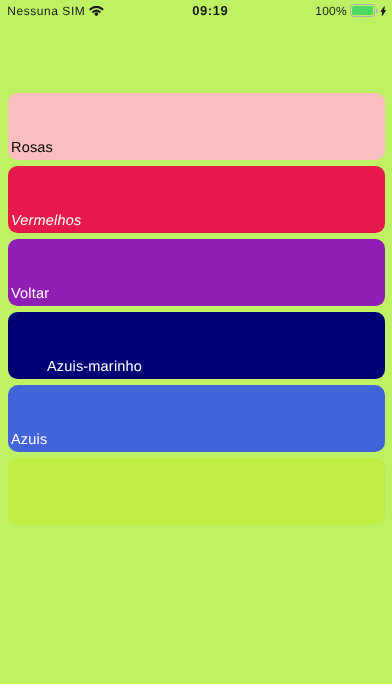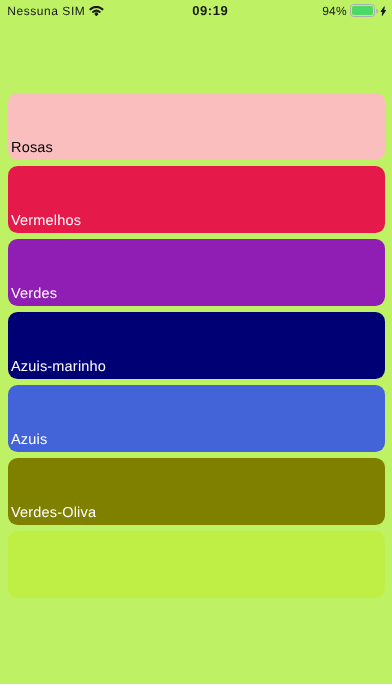--- a/index.html
+++ b/index.html
@@ -175,51 +175,48 @@
             <path d="M3.95 6.05A5.5 5.5 0 0 1 10.85 6.05" stroke-width="2.0"></path>
           </g>
           <path d="M5.45 8.25a1.75 1.75 0 0 1 3.9 0l-1.4 1.7a0.62 0.62 0 0 1-1.15 0Z" fill="#1a1a1a"></path>
         </svg>
       </span>
     </div>
 
     <div class="sb-time">09:19</div>
 
     <div class="sb-right">
-      <span class="sb-batt-pct">94%</span>
+      <span class="sb-batt-pct">100%</span>
       <span class="batt">
         <span class="batt-fill"></span>
       </span>
       <span class="batt-nub"></span>
       <span class="bolt-icon">
         <svg width="6" height="10" viewBox="0 0 60 100">
             <path d="M42 3 7 53c-1.7 2.5 0 5.9 3.1 5.9h12.6L17.2 94c-.6 4 4.8 6.1 7.2 2.7l34.2-50.3c1.7-2.5 0-5.9-3.1-5.9H42.9L47.8 7.5C48.8 3.4 44.4-.4 42 3Z" fill="#1a1a1a"></path>
           </svg>
       </span>
     </div>
   </div>
 
 
   <div class="list">
       <div class="card" style="background: rgb(250, 190, 190);">
         <span class="card-label" style="color: rgb(0, 0, 0);">Rosas</span>
       </div>
       <div class="card" style="background: rgb(230, 25, 75);">
-        <span class="card-label" style="color: rgb(255, 255, 255);">Vermelhos</span>
+        <span class="card-label" style="color: rgb(255, 255, 255); font-style: italic;">Vermelhos</span>
       </div>
       <div class="card" style="background: rgb(145, 30, 180);">
-        <span class="card-label" style="color: rgb(255, 255, 255);">Verdes</span>
+        <span class="card-label" style="color: rgb(255, 255, 255);">Voltar</span>
       </div>
       <div class="card" style="background: rgb(0, 0, 117);">
-        <span class="card-label" style="color: rgb(255, 255, 255);">Azuis-marinho</span>
-      </div>
-      <div class="card" style="background: rgb(67, 99, 216);">
+        <span class="card-label" style="color: rgb(255, 255, 255); margin-left: 36px;">Azuis-marinho</span>
+      </div>
+      <div class="card" style="background: rgb(67, 99, 216); border-radius: 10px;">
         <span class="card-label" style="color: rgb(255, 255, 255);">Azuis</span>
-      </div>
-      <div class="card" style="background: rgb(128, 128, 0);">
-        <span class="card-label" style="color: rgb(255, 255, 255);">Verdes-Oliva</span>
       </div>
       <div class="card" style="background: rgb(191, 239, 69);">
         <span class="card-label" style="color: rgb(0, 0, 0);"></span>
       </div>
     </div>
 
 </div>
 
 </body></html>

